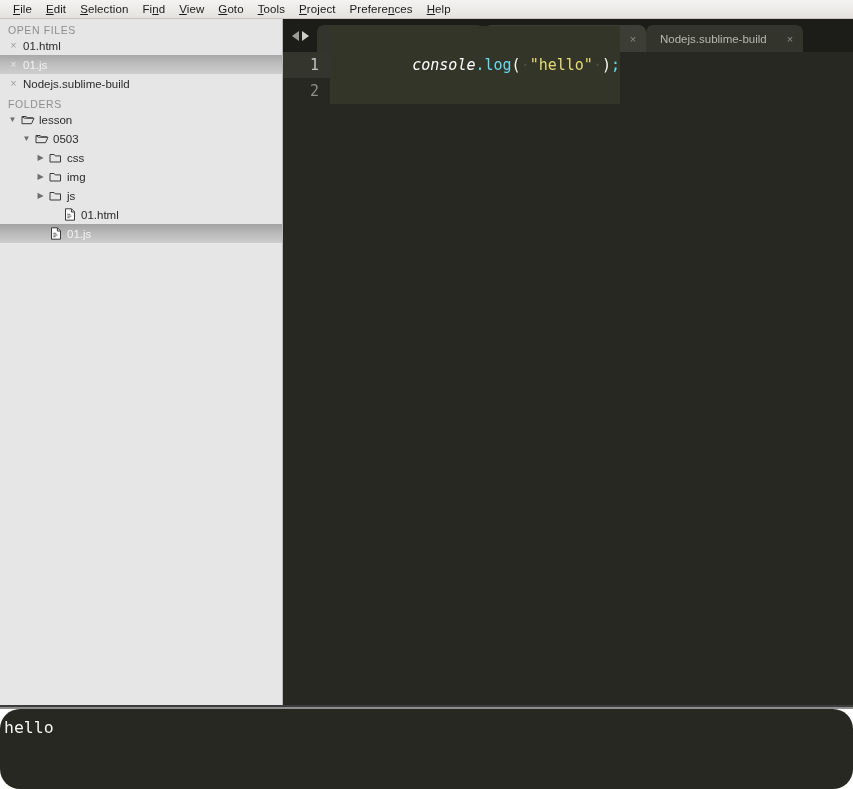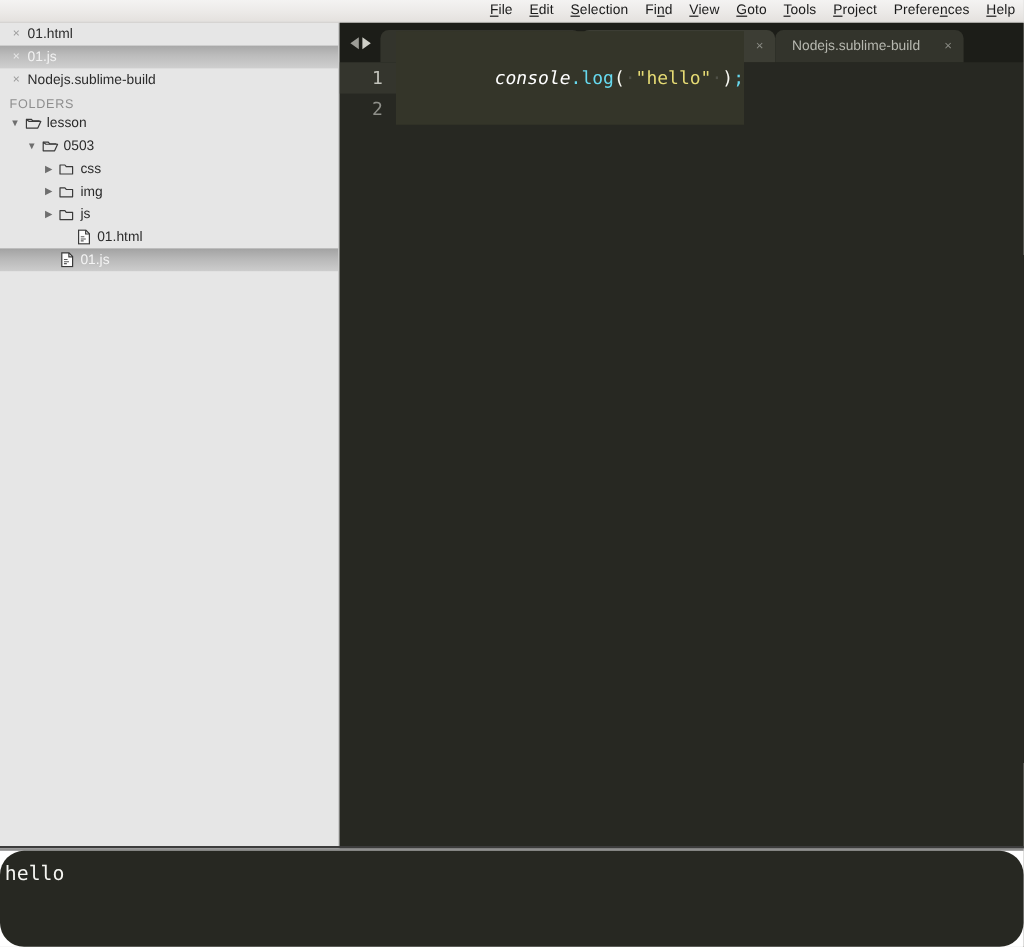--- a/index.html
+++ b/index.html
@@ -19,21 +19,20 @@
   #menubar {
     position: absolute;
     left: 0; top: 0;
     width: 853px; height: 19px;
     background: linear-gradient(to bottom, #f4f3f2 0%, #eceae8 55%, #e4e1de 100%);
     border-bottom: 1px solid #c8c5c2;
     display: flex;
     align-items: center;
     padding-left: 6px;
     box-sizing: border-box;
-    justify-content: flex-end;
   }
   .menu-item {
     font-size: 11.5px;
     color: #1a1a1a;
     padding: 1px 7px 1px 7px;
     white-space: nowrap;
     cursor: default;
     letter-spacing: 0.1px;
   }
   .menu-item u { text-decoration: underline; }
@@ -249,20 +248,21 @@
   <div class="menu-item">Fi<u>n</u>d</div>
   <div class="menu-item"><u>V</u>iew</div>
   <div class="menu-item"><u>G</u>oto</div>
   <div class="menu-item"><u>T</u>ools</div>
   <div class="menu-item"><u>P</u>roject</div>
   <div class="menu-item">Prefere<u>n</u>ces</div>
   <div class="menu-item"><u>H</u>elp</div>
 </div>
 
 <div id="sidebar">
+  <div class="section-header">OPEN FILES</div>
   <div id="open-files-list">
       <div class="of-row">
         <span class="close-x">×</span>
         <span>01.html</span>
       </div>
       <div class="of-row selected">
         <span class="close-x">×</span>
         <span>01.js</span>
       </div>
       <div class="of-row">

